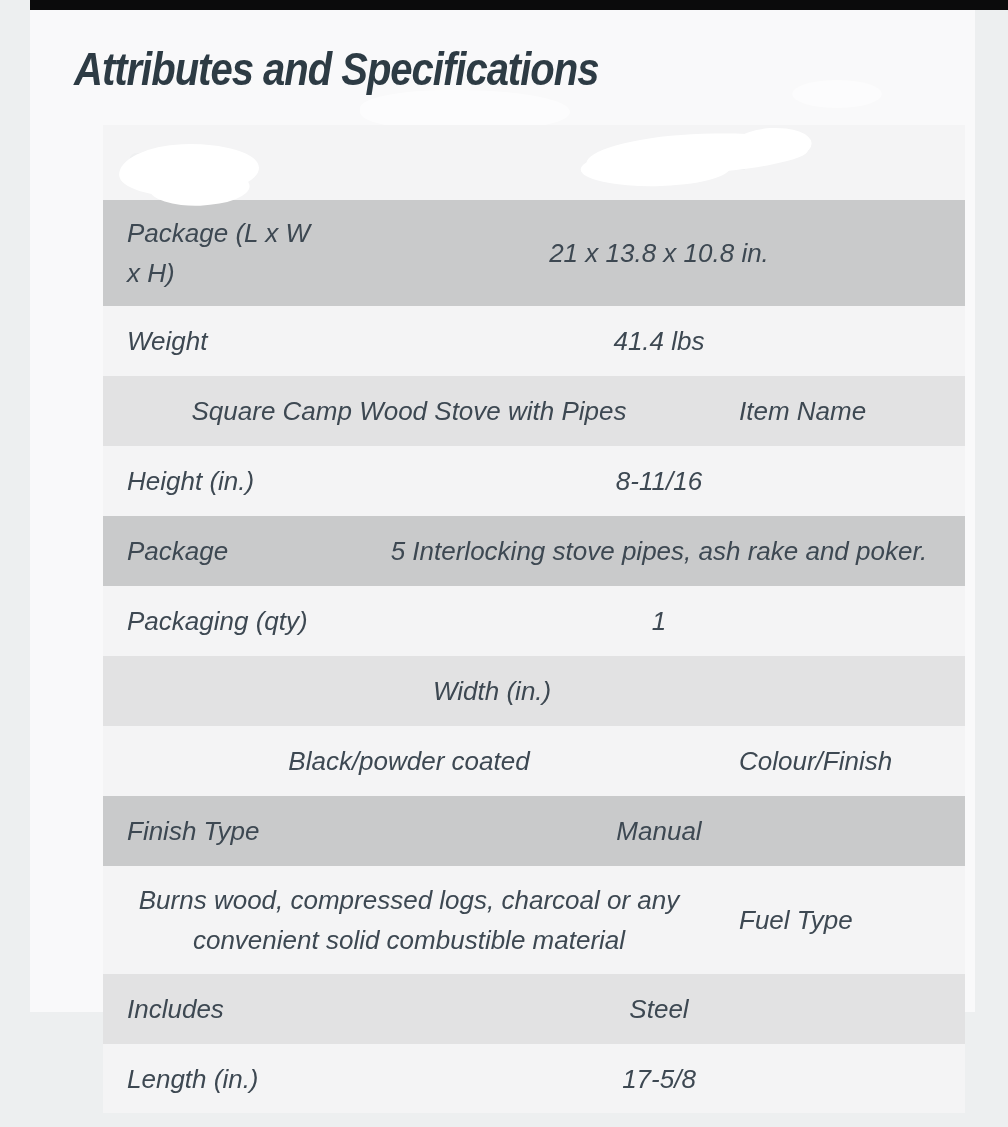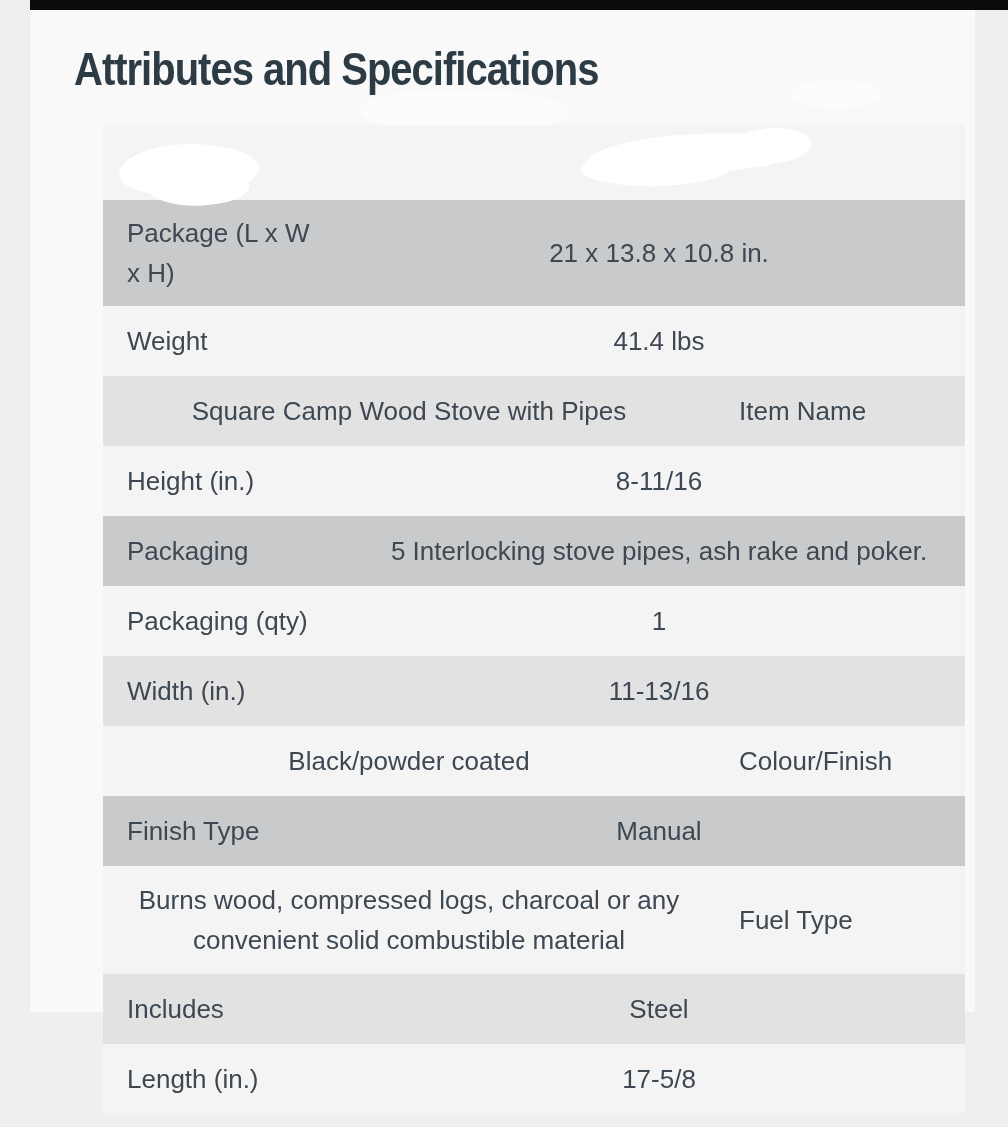--- a/index.html
+++ b/index.html
@@ -6,20 +6,21 @@
   body{
     width:1008px;height:1127px;
     background:#edeff0;
     font-family:"Liberation Sans","DejaVu Sans",sans-serif;
     position:relative;overflow:hidden;
     color:#3d4852;
   }
   .content{
     position:absolute;left:30px;top:0;width:945px;height:1012px;
     background:#f9f9fa;
+    font-style:italic;
   }
   .topbar{
     position:absolute;left:30px;top:0;width:978px;height:10px;
     background:#0b0b0c;z-index:5;
   }
   .heading-wrap{
     position:absolute;left:44px;top:44px;height:56px;width:860px;
   }
   .heading{
     font-size:40px;font-weight:800;color:#2d3b44;
@@ -113,32 +114,31 @@
       <div class="cell value">Square Camp Wood Stove with Pipes</div>
       <div class="cell label">Item Name</div>
     </div>
 
     <div class="trow r-light h70">
       <div class="cell label">Height (in.)</div>
       <div class="cell value">8-11/16</div>
     </div>
 
     <div class="trow r-dark h70">
-      <div class="cell label">Packaging</div>
+      <div class="cell label">Package</div>
       <div class="cell value">5 Interlocking stove pipes, ash rake and poker.</div>
     </div>
 
     <div class="trow r-light h70">
       <div class="cell label">Packaging (qty)</div>
       <div class="cell value">1</div>
     </div>
 
     <div class="trow r-med h70">
       <div class="cell label">Width (in.)</div>
-      <div class="cell value">11-13/16</div>
     </div>
 
     <div class="trow r-light h70">
       <div class="cell value">Black/powder coated</div>
       <div class="cell label">Colour/Finish</div>
     </div>
 
     <div class="trow r-dark h70">
       <div class="cell label">Finish Type</div>
       <div class="cell value">Manual</div>

